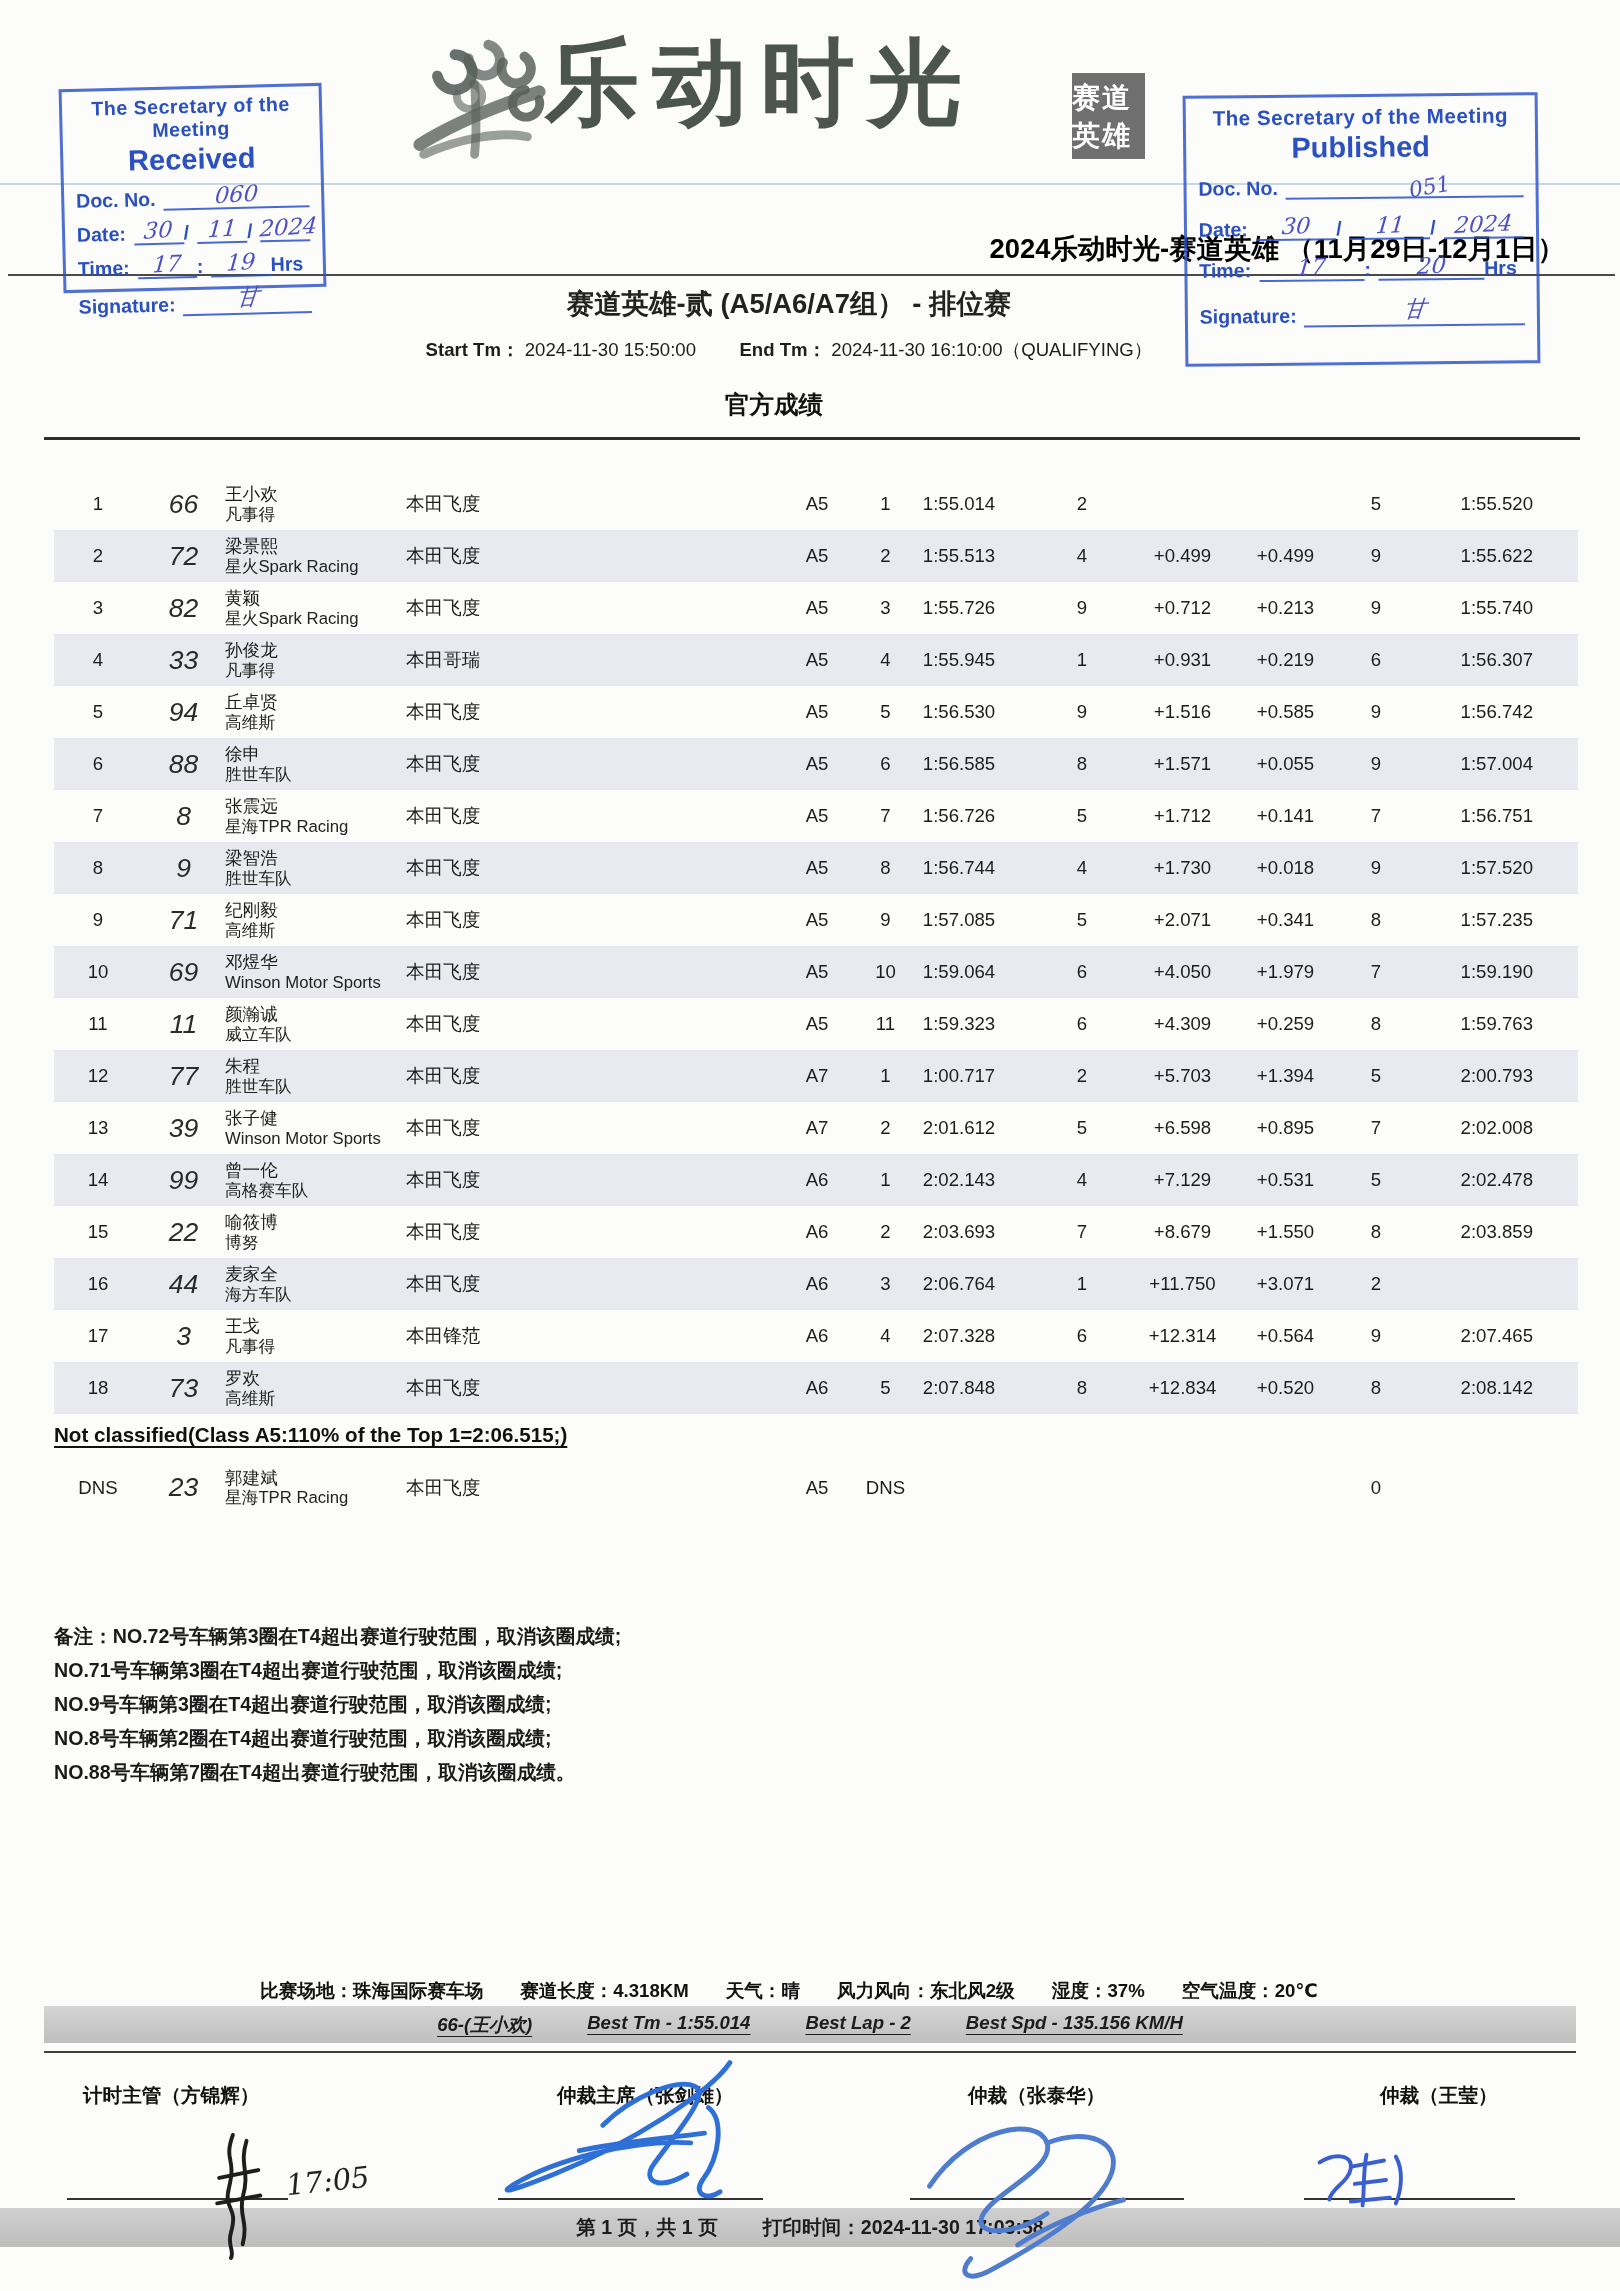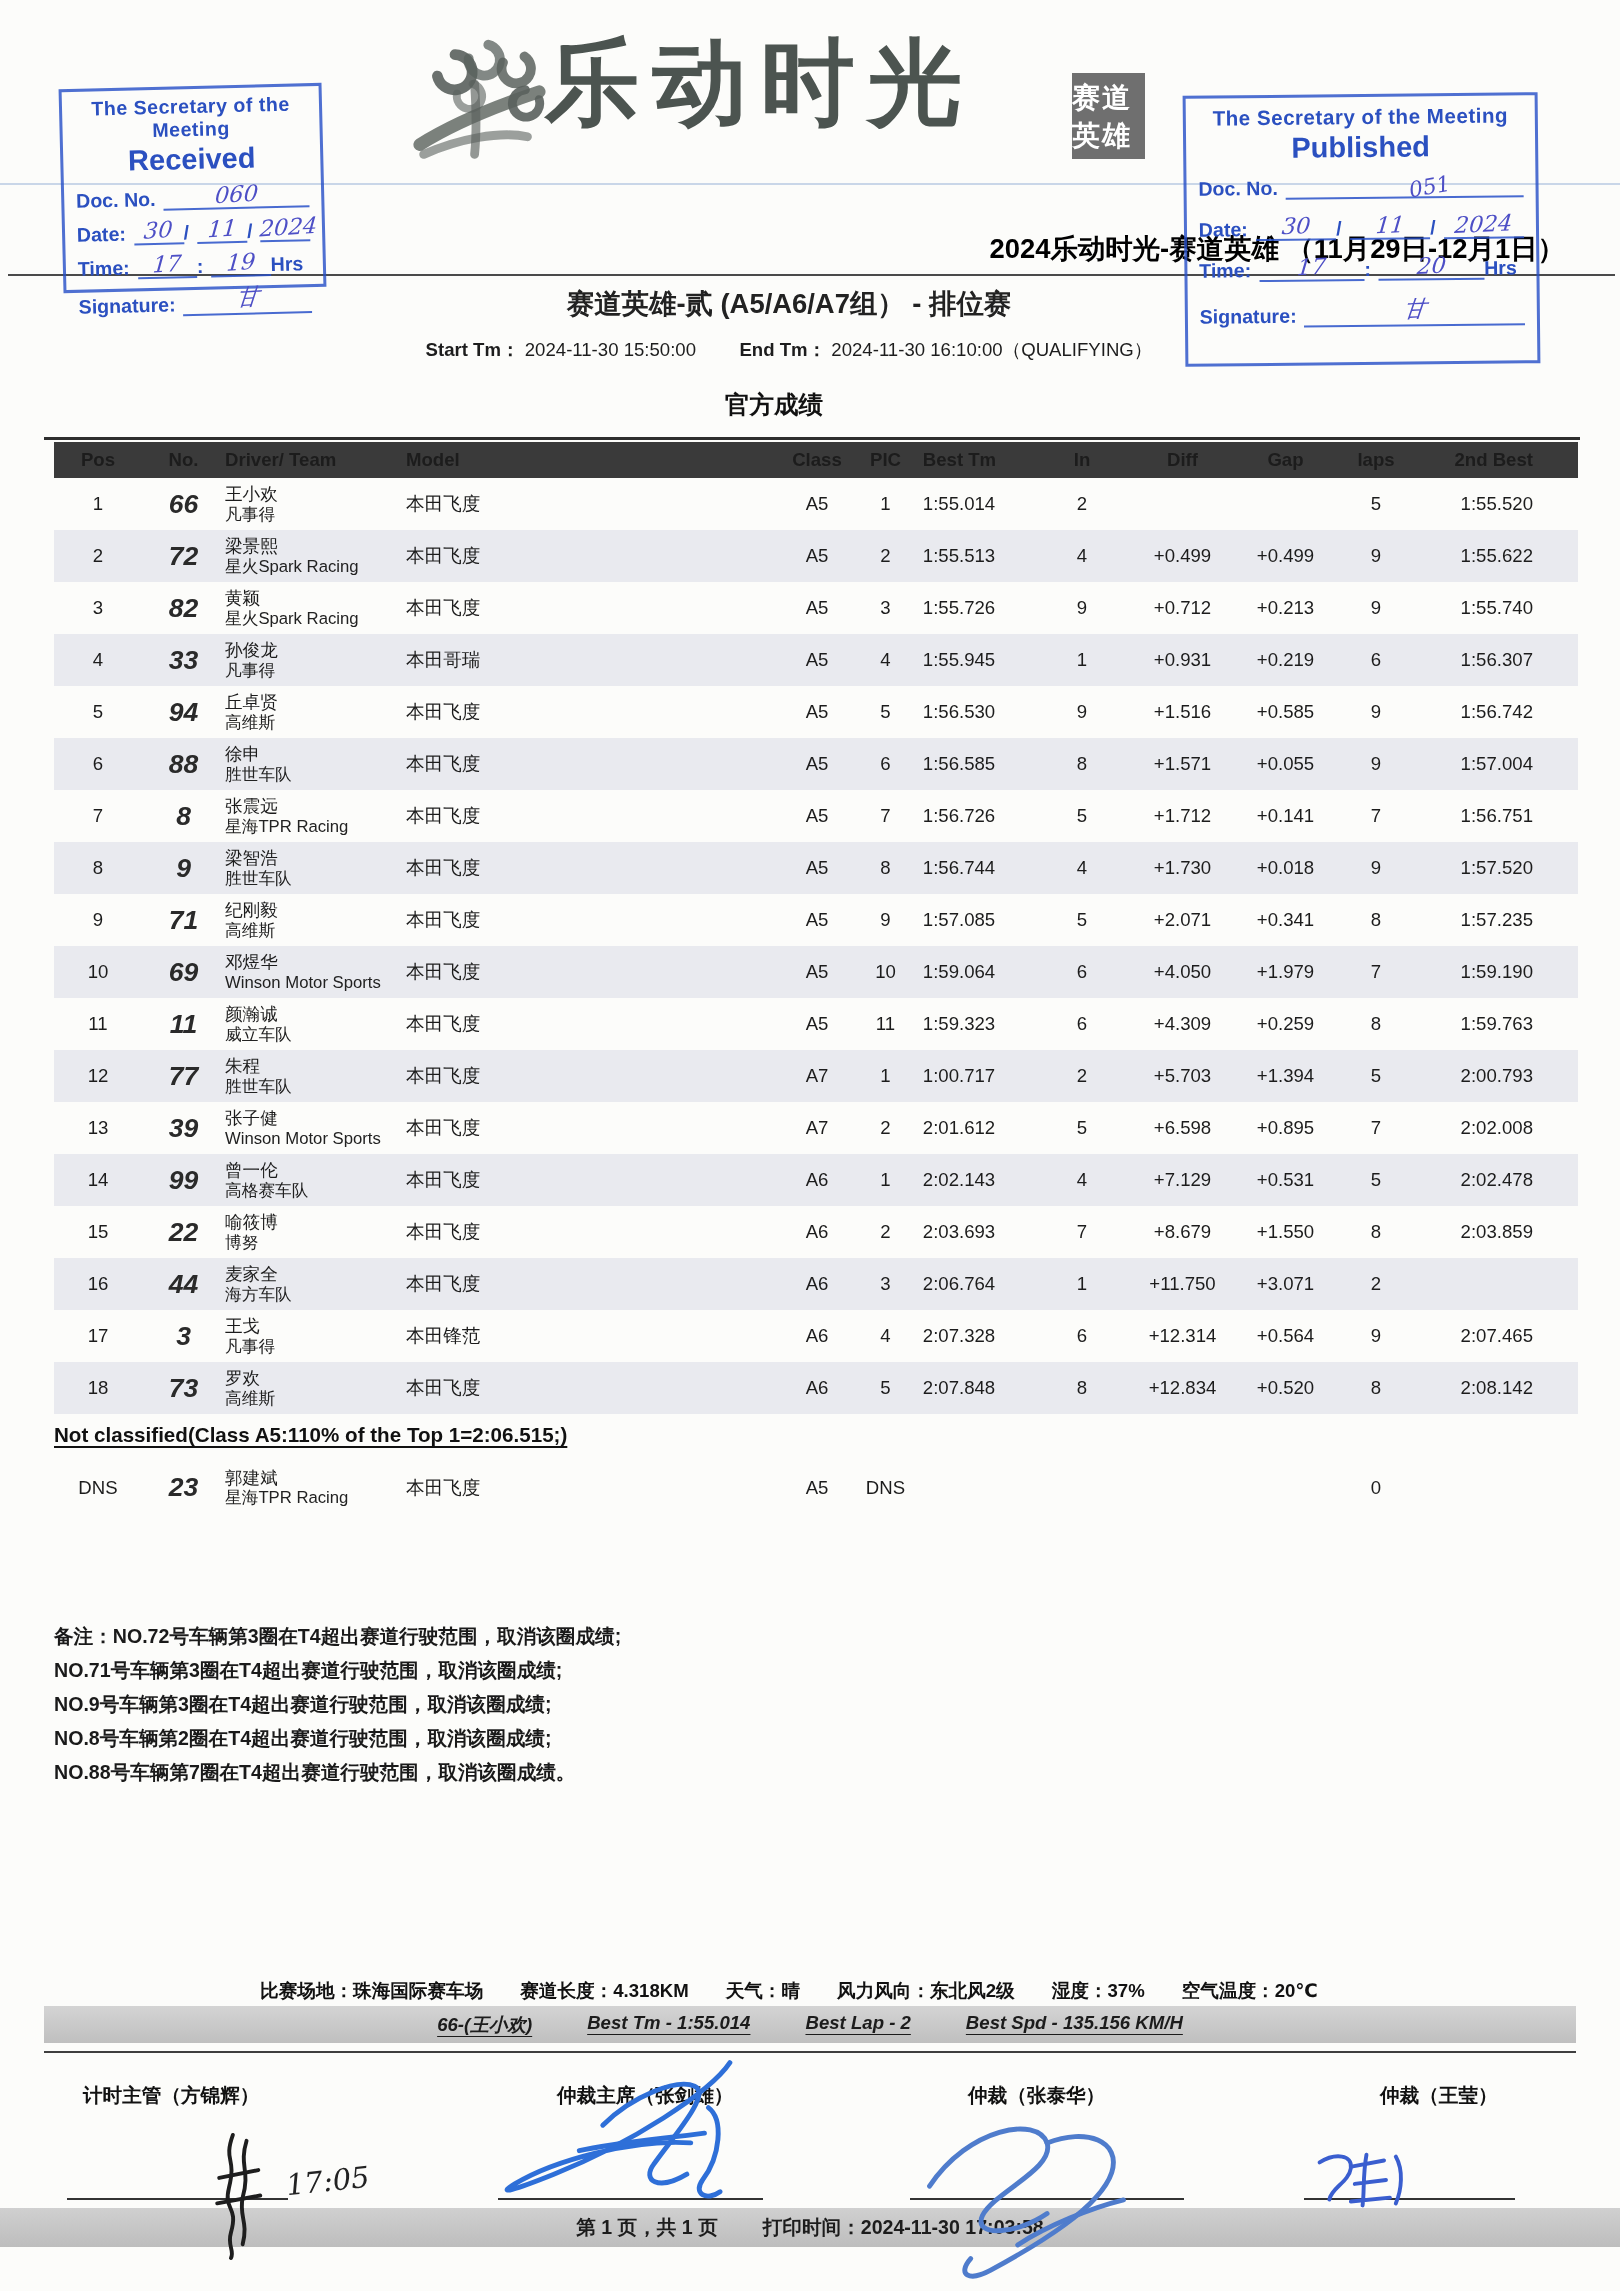--- a/index.html
+++ b/index.html
@@ -47,21 +47,21 @@
   
   .tgrid{display:grid;grid-template-columns:88px 83px 181px 372px 78px 59px 118px 98px 103px 103px 78px 162px;
          align-items:center;}
   .thead{left:54px;top:442px;width:1524px;height:36px;background:#3a3a3a;color:#fff;
          font-weight:bold;font-size:18.6px;}
   .tbody{left:54px;top:478px;width:1524px;}
   .trow{height:52px;}
   .trow.stripe{background:#e9eaef;}
   .cell{font-size:18.6px;color:#1c1c1c;}
   .a-c{text-align:center;} .a-l{text-align:left;} .a-r{text-align:right;padding-right:44px;}
-  .c-no{font-weight:bold;font-style:italic;font-size:26.5px;color:#2a2a2a;}
+  .c-no{font-weight:normal;font-style:italic;font-size:26.5px;color:#2a2a2a;}
   .c-driver .dn{font-size:17.6px;line-height:1.15;}
   .c-driver .tn{font-size:16.7px;line-height:1.15;color:#222;}
   .c-best{padding-left:7.8px;}
   .not-classified{left:54px;top:1423px;font-size:20.6px;font-weight:600;color:#111;
     text-decoration:underline;text-underline-offset:3.9px;}
   .dnsrow{left:54px;top:1460px;width:1524px;height:55px;}
 
   
   .notes{left:54px;top:1619px;font-size:19.6px;line-height:34px;color:#1a1a1a;font-weight:600;}
 
@@ -170,34 +170,20 @@
   <div class="abs session-title">赛道英雄-贰 (A5/A6/A7组） - 排位赛</div>
   <div class="abs times-line">
     <b>Start Tm：</b>
     <span>2024-11-30 15:50:00</span>
     <span style="display:inline-block;width:33px;"></span>
     <b>End Tm：</b>
     <span>2024-11-30 16:10:00（QUALIFYING）</span>
   </div>
   <div class="abs official">官方成绩</div>
 
-  <div class="abs thead tgrid">
-      <div class="cell a-c">Pos</div>
-      <div class="cell a-c">No.</div>
-      <div class="cell a-l">Driver/ Team</div>
-      <div class="cell a-l">Model</div>
-      <div class="cell a-c">Class</div>
-      <div class="cell a-c">PIC</div>
-      <div class="cell a-l c-best">Best Tm</div>
-      <div class="cell a-c">In</div>
-      <div class="cell a-c">Diff</div>
-      <div class="cell a-c">Gap</div>
-      <div class="cell a-c">laps</div>
-      <div class="cell a-r">2nd Best</div>
-    </div>
   <div class="abs tbody">
       <div class="trow tgrid">
         <div class="cell a-c">1</div>
         <div class="cell a-c c-no">66</div>
         <div class="cell a-l c-driver">
           <div class="dn">王小欢</div>
           <div class="tn">凡事得</div>
         </div>
         <div class="cell a-l">本田飞度</div>
         <div class="cell a-c">A5</div>

